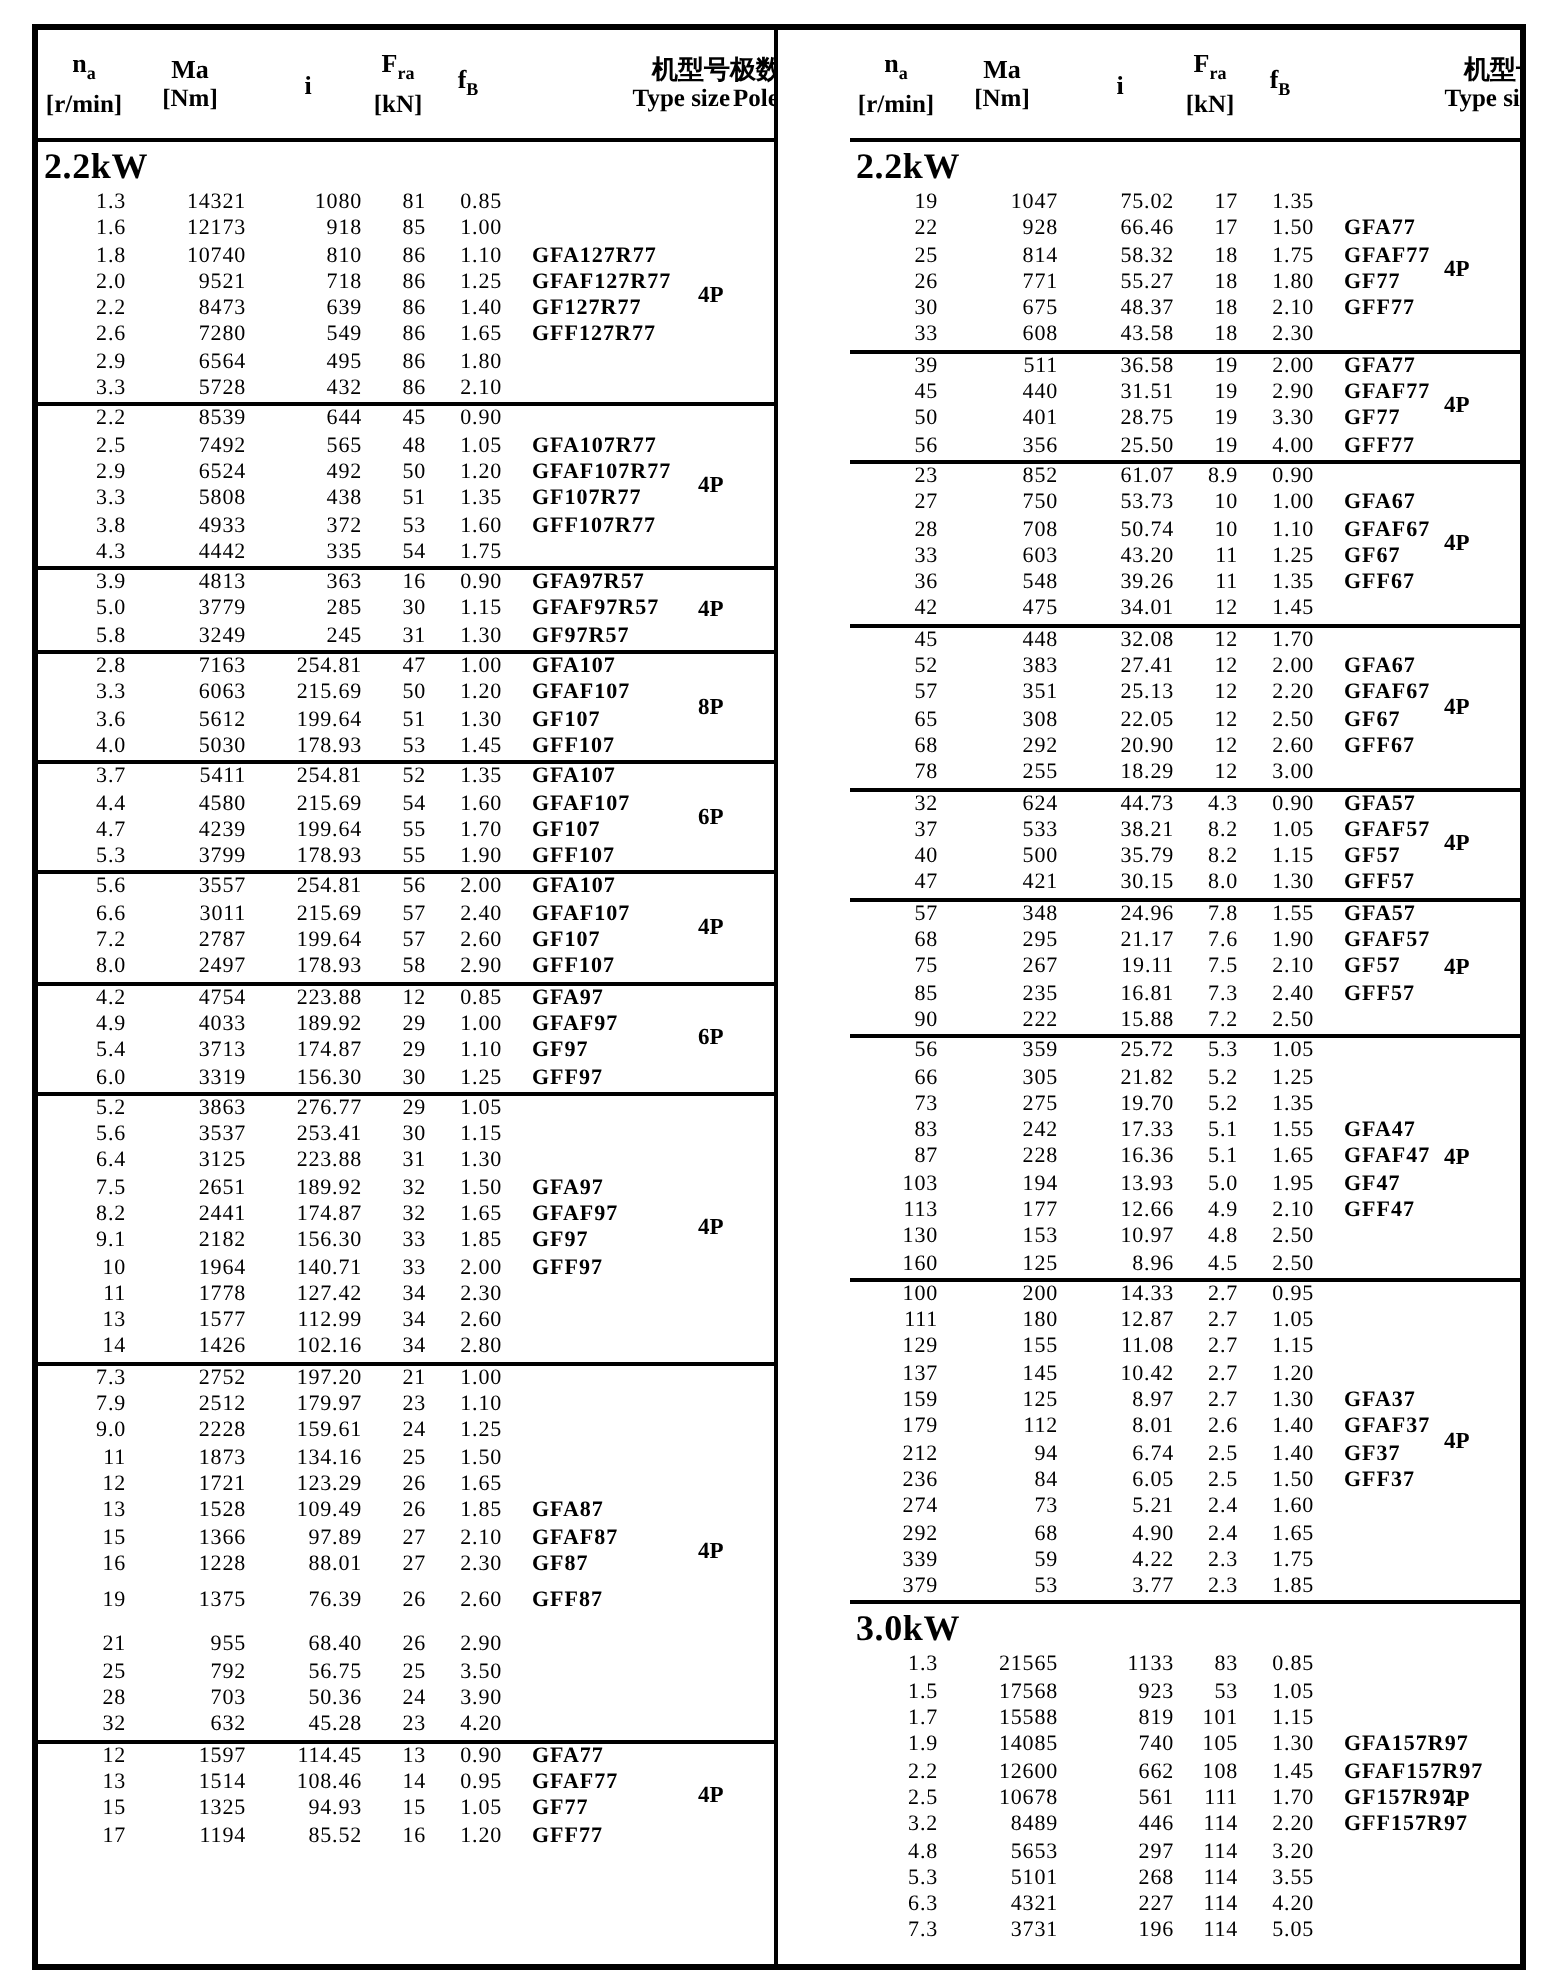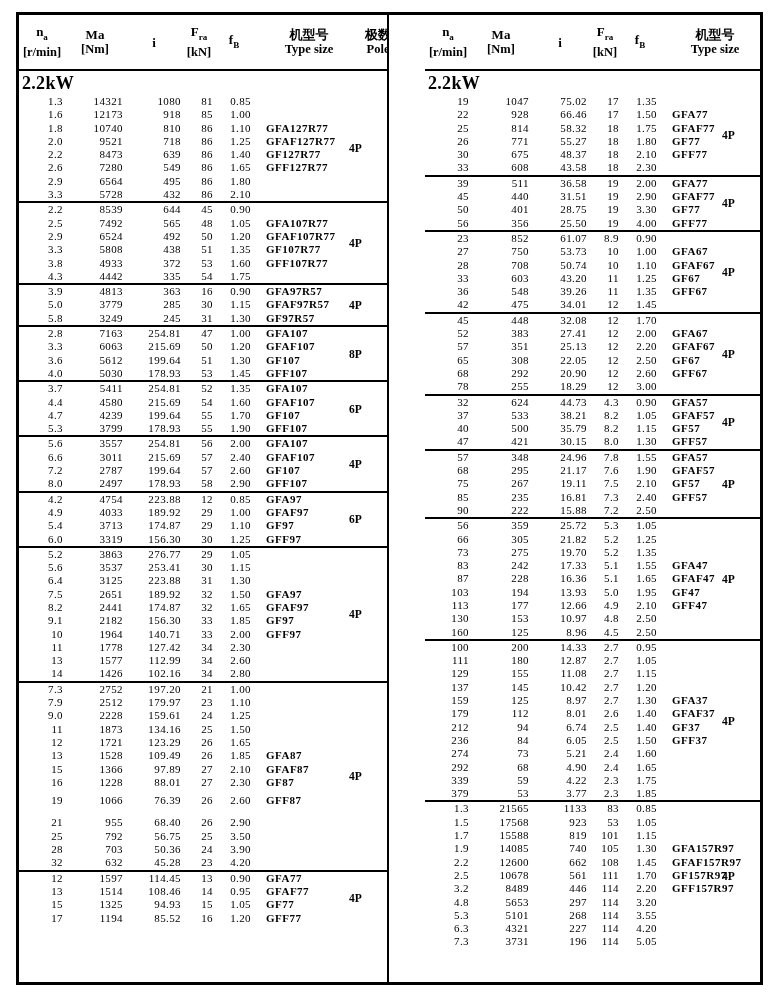--- a/index.html
+++ b/index.html
@@ -41,21 +41,21 @@
     display: flex;
     align-items: center;
     box-sizing: border-box;
   }
   .hc { flex: none; text-align: center; white-space: nowrap; overflow: visible; }
   .hc-na   { width: 46px; }
   .hc-ma   { width: 60px; }
   .hc-i    { width: 58px; }
   .hc-fra  { width: 32px; }
   .hc-fb   { width: 38px; }
-  .hc-type { width: 112px; }
+  .hc-type { width: 112px; text-align: right; }
   .hc-pole { flex: 1; text-align: center; }
   .h-main { font-weight: bold; font-size: 13px; line-height: 15px; }
   .h-main sub { font-size: 9px; font-weight: bold; }
   .h-unit { font-weight: bold; font-size: 12.5px; line-height: 15px; }
 
   
   .sections { flex: 1; display: flex; flex-direction: column; }
   .section + .section { border-top: 2.5px solid #000000; }
   .section-title {
     font-weight: bold;
@@ -551,21 +551,21 @@
               <div class="row">
                 <div class="c c-na">16</div>
                 <div class="c c-ma">1228</div>
                 <div class="c c-i">88.01</div>
                 <div class="c c-fra">27</div>
                 <div class="c c-fb">2.30</div>
                 <div class="c c-type">GF87</div>
               </div>
               <div class="row" style="margin-top: 5px;">
                 <div class="c c-na">19</div>
-                <div class="c c-ma">1066</div>
+                <div class="c c-ma">1375</div>
                 <div class="c c-i">76.39</div>
                 <div class="c c-fra">26</div>
                 <div class="c c-fb">2.60</div>
                 <div class="c c-type">GFF87</div>
               </div>
               <div class="row" style="margin-top: 9px;">
                 <div class="c c-na">21</div>
                 <div class="c c-ma">955</div>
                 <div class="c c-i">68.40</div>
                 <div class="c c-fra">26</div>
@@ -1104,20 +1104,21 @@
                 <div class="c c-ma">53</div>
                 <div class="c c-i">3.77</div>
                 <div class="c c-fra">2.3</div>
                 <div class="c c-fb">1.85</div>
                 <div class="c c-type"></div>
               </div>
               <div class="pole">4P</div>
             </div>
           </div>
           <div class="section">
+            <div class="section-title">3.0kW</div>
             <div class="block">
               <div class="row">
                 <div class="c c-na">1.3</div>
                 <div class="c c-ma">21565</div>
                 <div class="c c-i">1133</div>
                 <div class="c c-fra">83</div>
                 <div class="c c-fb">0.85</div>
                 <div class="c c-type"></div>
               </div>
               <div class="row">

